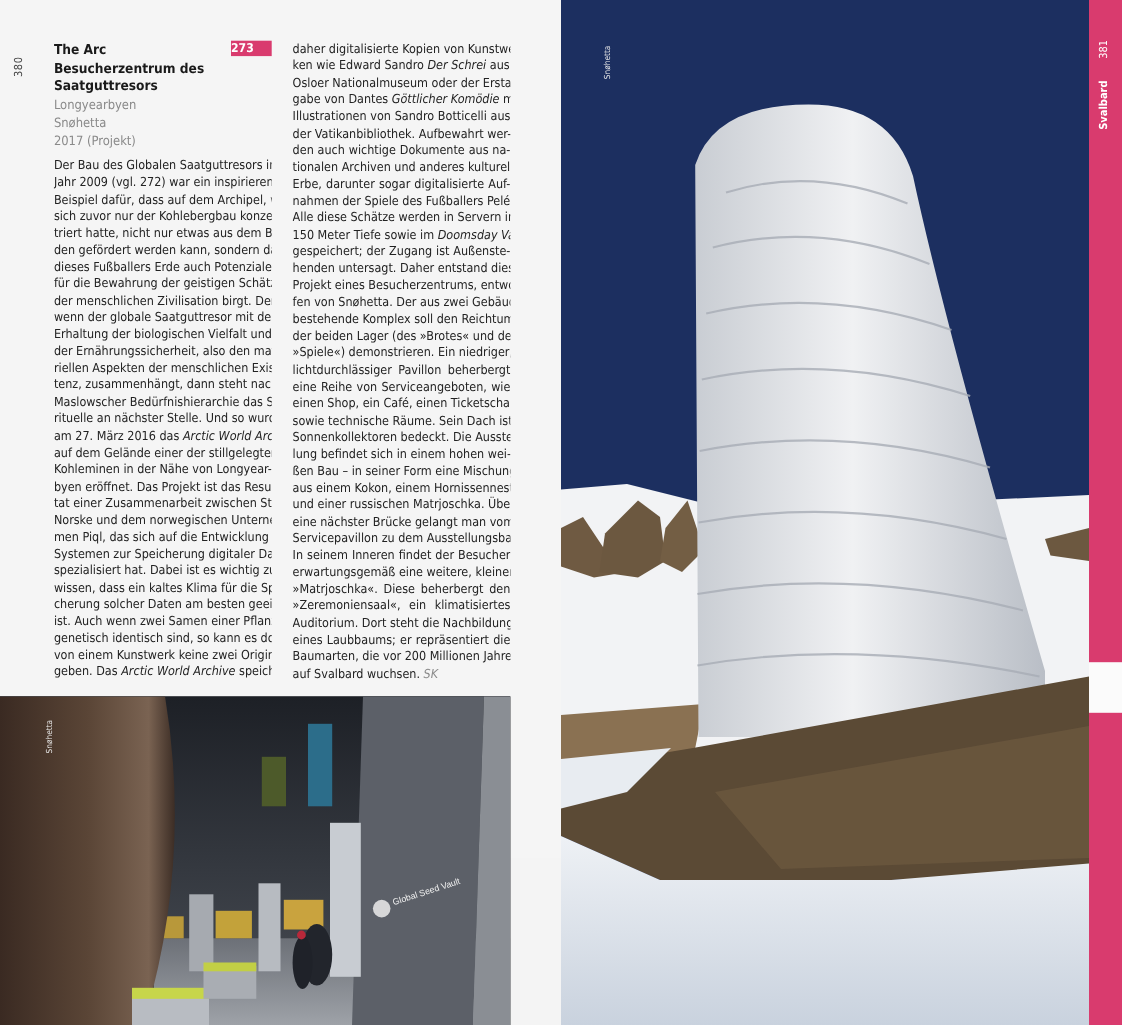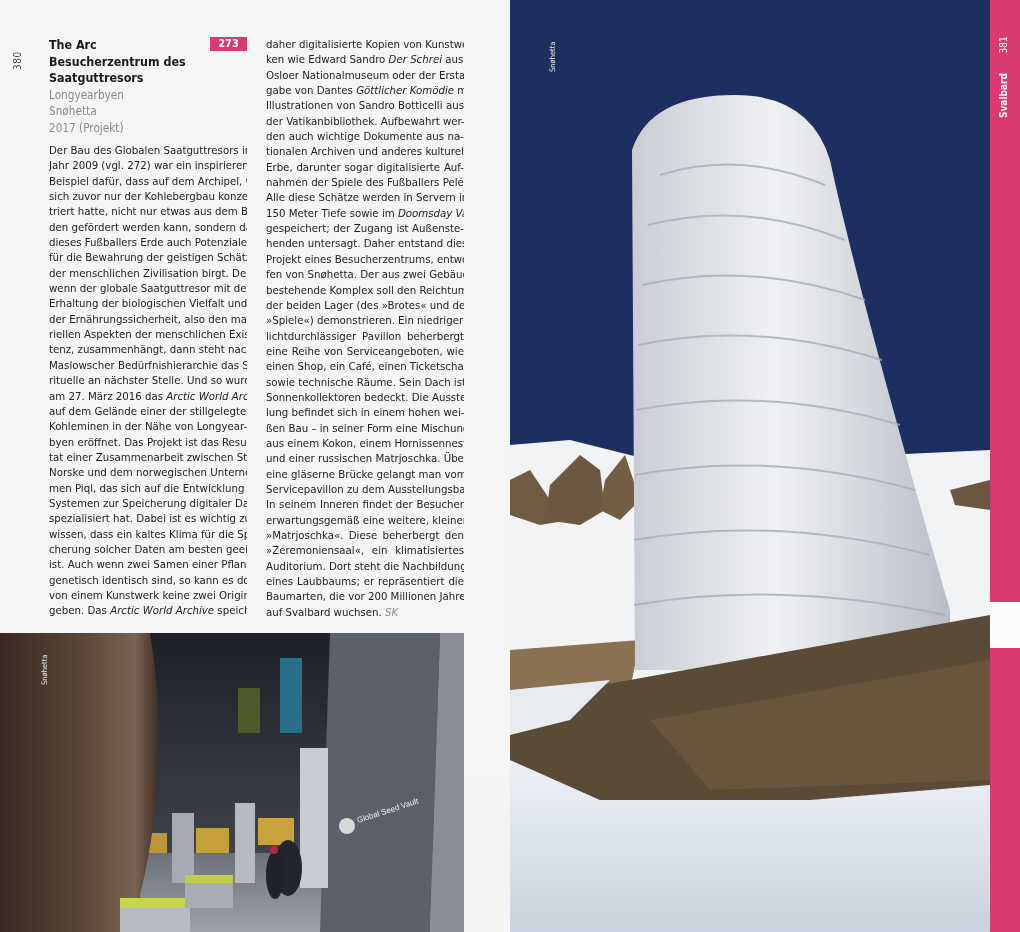--- a/index.html
+++ b/index.html
@@ -3,21 +3,21 @@
 <meta charset="utf-8">
 <style>
   html, body { margin:0; padding:0; }
   body { width:1020px; height:932px; position:relative; overflow:hidden; background:#f4f4f4; font-family:"DejaVu Sans Condensed","DejaVu Sans",sans-serif; }
   .page-left { position:absolute; left:0; top:0; width:510px; height:780px; background:#f5f5f5; }
   .folio-left { position:absolute; left:12px; top:40px; width:14px; height:30px; }
   .folio-left span { position:absolute; left:0; top:0; transform-origin:0 0; transform:translate(0,30px) rotate(-90deg); font-size:10px; color:#444; letter-spacing:0.5px; white-space:nowrap; }
   .entry-header { position:absolute; left:49px; top:37px; width:196px; }
   .entry-title { font-weight:bold; font-size:12.4px; line-height:16.5px; color:#1a1a1a; }
   .entry-meta { font-size:11.7px; line-height:16.8px; color:#8a8a8a; }
-  .badge { position:absolute; left:210px; top:37px; width:37px; height:14px; background:#d93b6e; color:#fff; font-weight:bold; font-size:11px; line-height:14px; text-align:center; }
+  .badge { position:absolute; left:210px; top:37px; width:37px; height:14px; background:#d93b6e; color:#fff; font-weight:bold; font-size:11px; line-height:14px; text-align:left; }
   .col { position:absolute; font-size:11.35px; line-height:15.35px; color:#222; text-align:justify; hyphens:manual; }
   .col .ln { display:block; text-align:justify; text-align-last:justify; white-space:nowrap; overflow:hidden; }
   .col .ln.last { text-align-last:left; }
   .col1 { left:49px; top:143px; width:198px; }
   .col2 { left:266px; top:37px; width:198px; }
   .col i { font-style:italic; }
   .sig { color:#8a8a8a; font-style:italic; }
   
   .img-interior { position:absolute; left:0; top:633px; width:464px; height:299px; overflow:hidden; background:#2b2e34; }
   .photo-credit { position:absolute; font-size:7.5px; color:#e8e8e8; white-space:nowrap; transform-origin:0 0; transform:rotate(-90deg); }
@@ -103,21 +103,21 @@
       <span class="ln"><span>»Spiele«) demonstrieren. Ein niedriger,</span></span>
       <span class="ln"><span>lichtdurchlässiger Pavillon beherbergt</span></span>
       <span class="ln"><span>eine Reihe von Serviceangeboten, wie</span></span>
       <span class="ln"><span>einen Shop, ein Café, einen Ticketschalter,</span></span>
       <span class="ln"><span>sowie technische Räume. Sein Dach ist mit</span></span>
       <span class="ln"><span>Sonnenkollektoren bedeckt. Die Ausstel-</span></span>
       <span class="ln"><span>lung befindet sich in einem hohen wei-</span></span>
       <span class="ln"><span>ßen Bau – in seiner Form eine Mischung</span></span>
       <span class="ln"><span>aus einem Kokon, einem Hornissennest</span></span>
       <span class="ln"><span>und einer russischen Matrjoschka. Über</span></span>
-      <span class="ln"><span>eine gläserne Brücke gelangt man vom</span></span>
+      <span class="ln"><span>eine nächster Brücke gelangt man vom</span></span>
       <span class="ln"><span>Servicepavillon zu dem Ausstellungsbau.</span></span>
       <span class="ln"><span>In seinem Inneren findet der Besucher</span></span>
       <span class="ln"><span>erwartungsgemäß eine weitere, kleinere</span></span>
       <span class="ln"><span>»Matrjoschka«. Diese beherbergt den</span></span>
       <span class="ln"><span>»Zeremoniensaal«, ein klimatisiertes</span></span>
       <span class="ln"><span>Auditorium. Dort steht die Nachbildung</span></span>
       <span class="ln"><span>eines Laubbaums; er repräsentiert die</span></span>
       <span class="ln"><span>Baumarten, die vor 200 Millionen Jahren</span></span>
       <span class="ln last"><span>auf Svalbard wuchsen.</span><span class="sig"> SK</span></span>
     </div>

